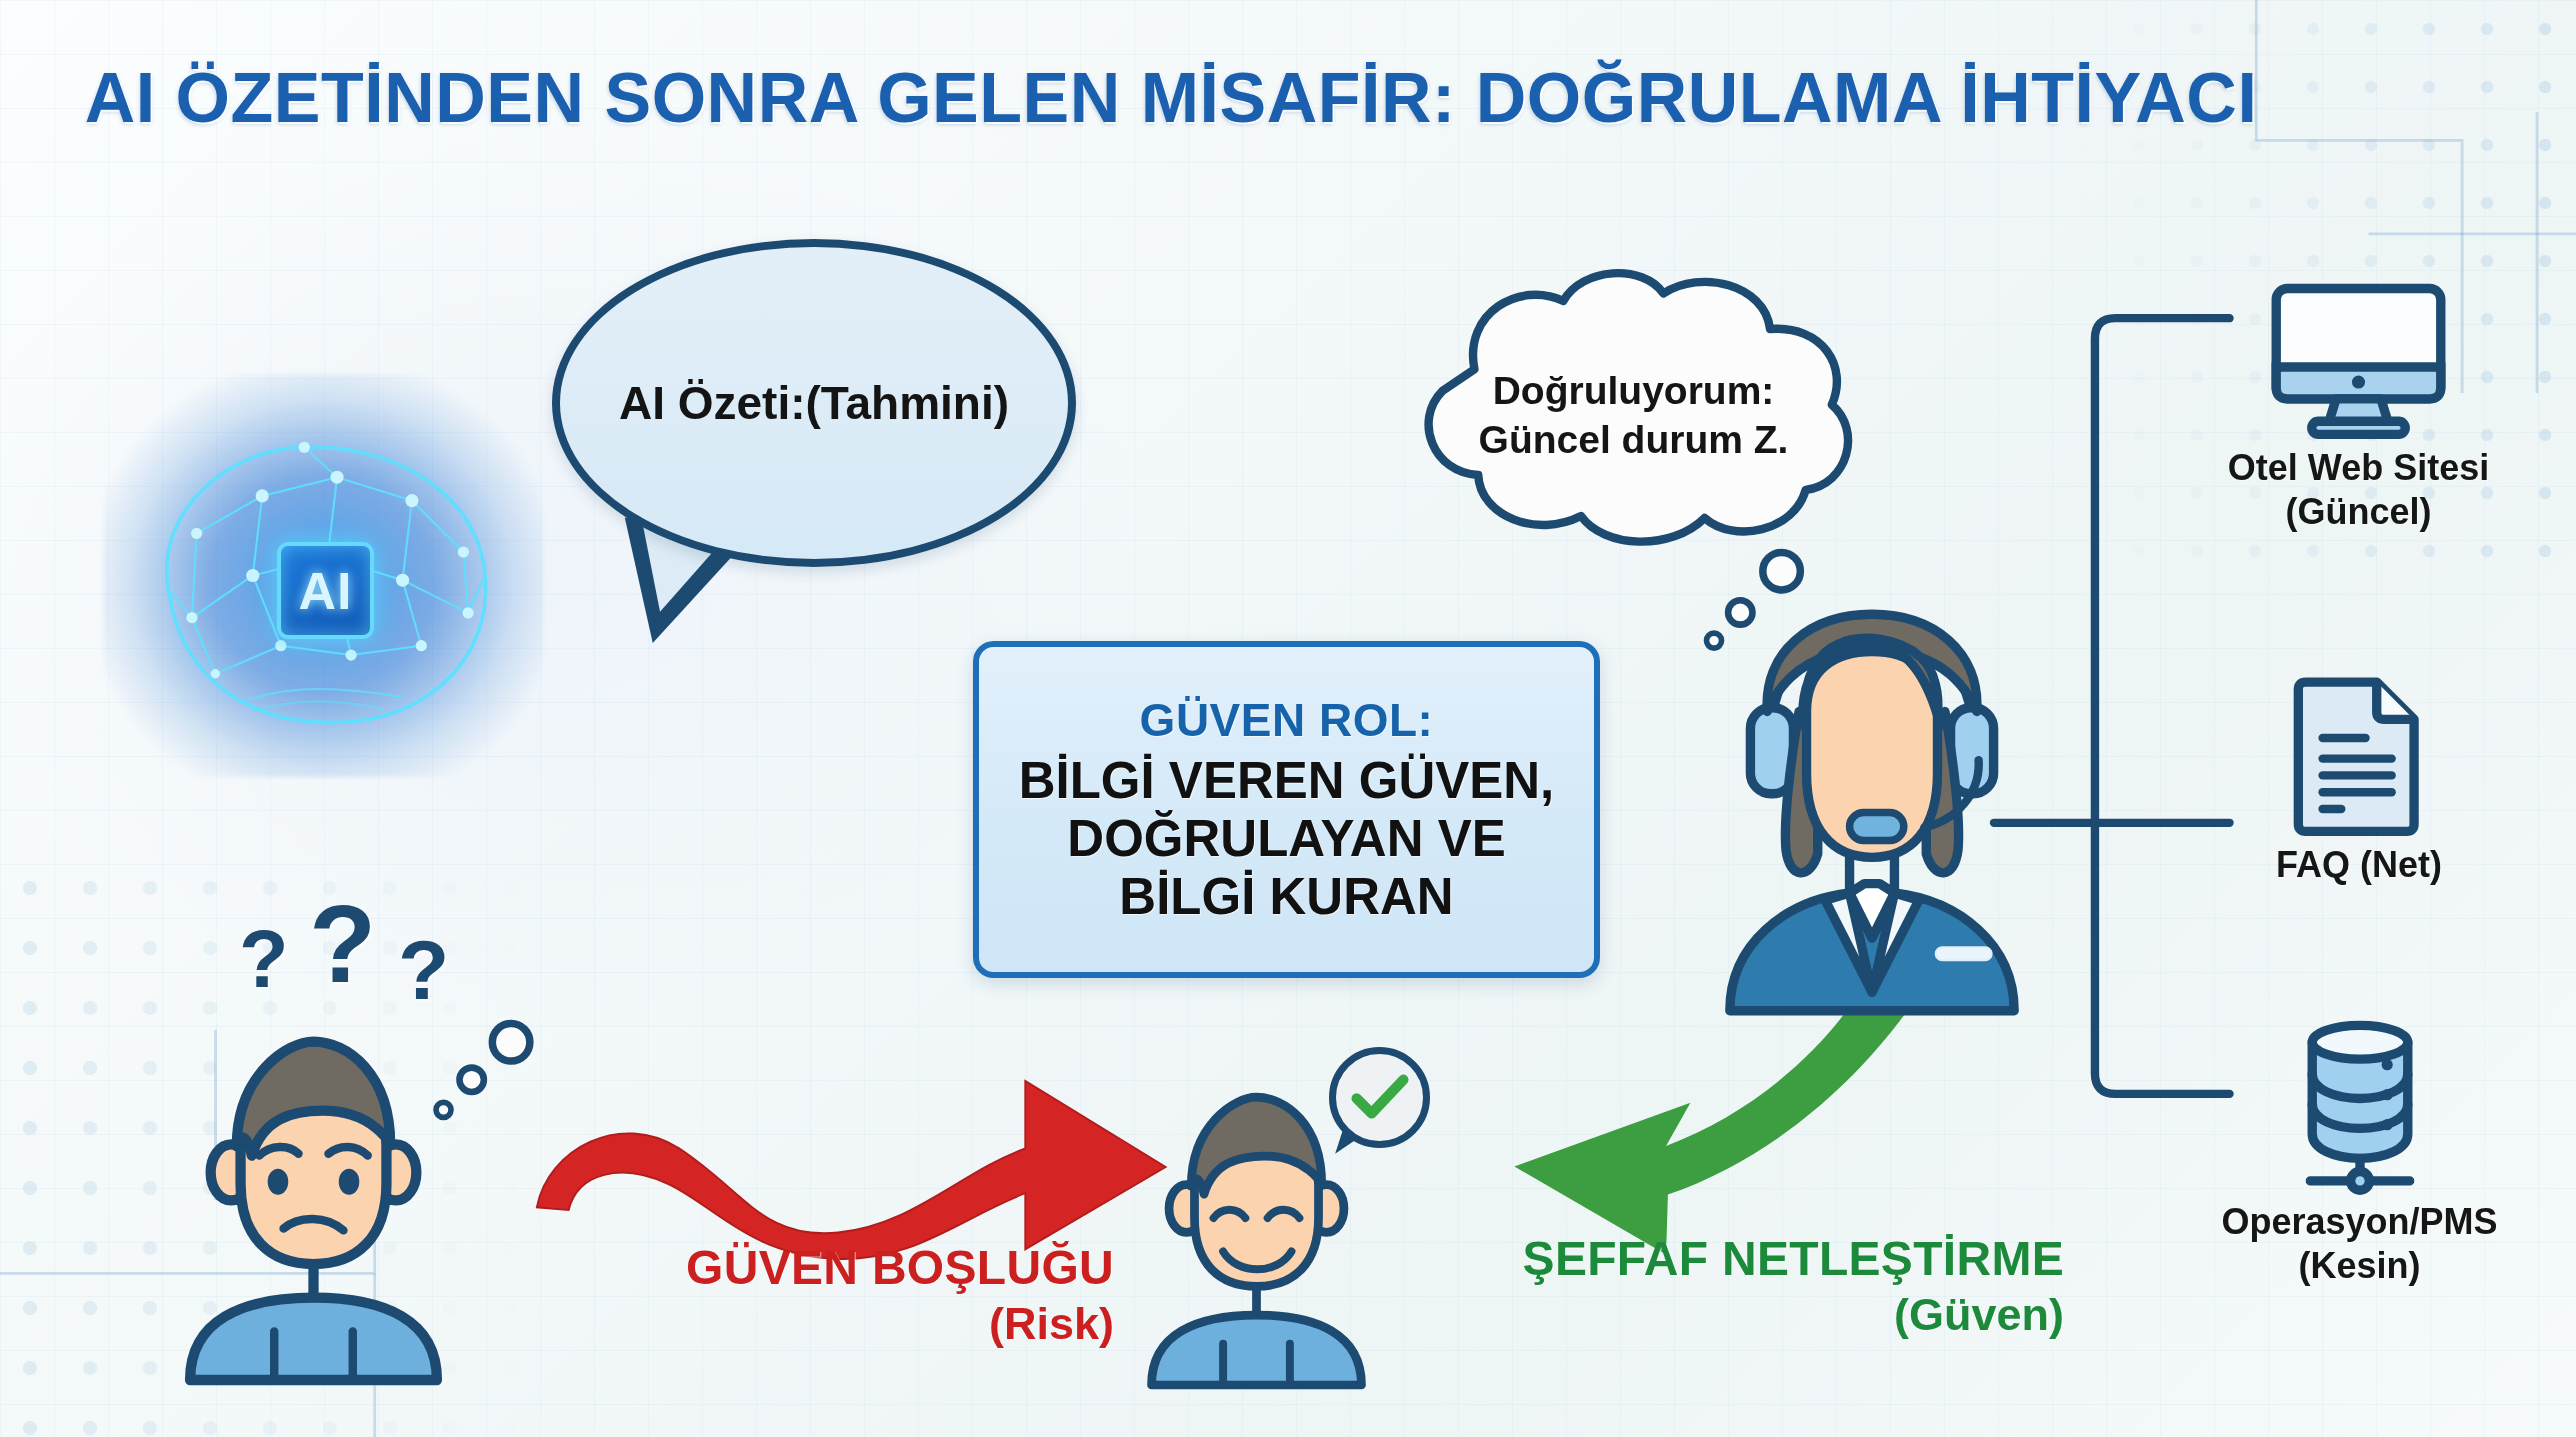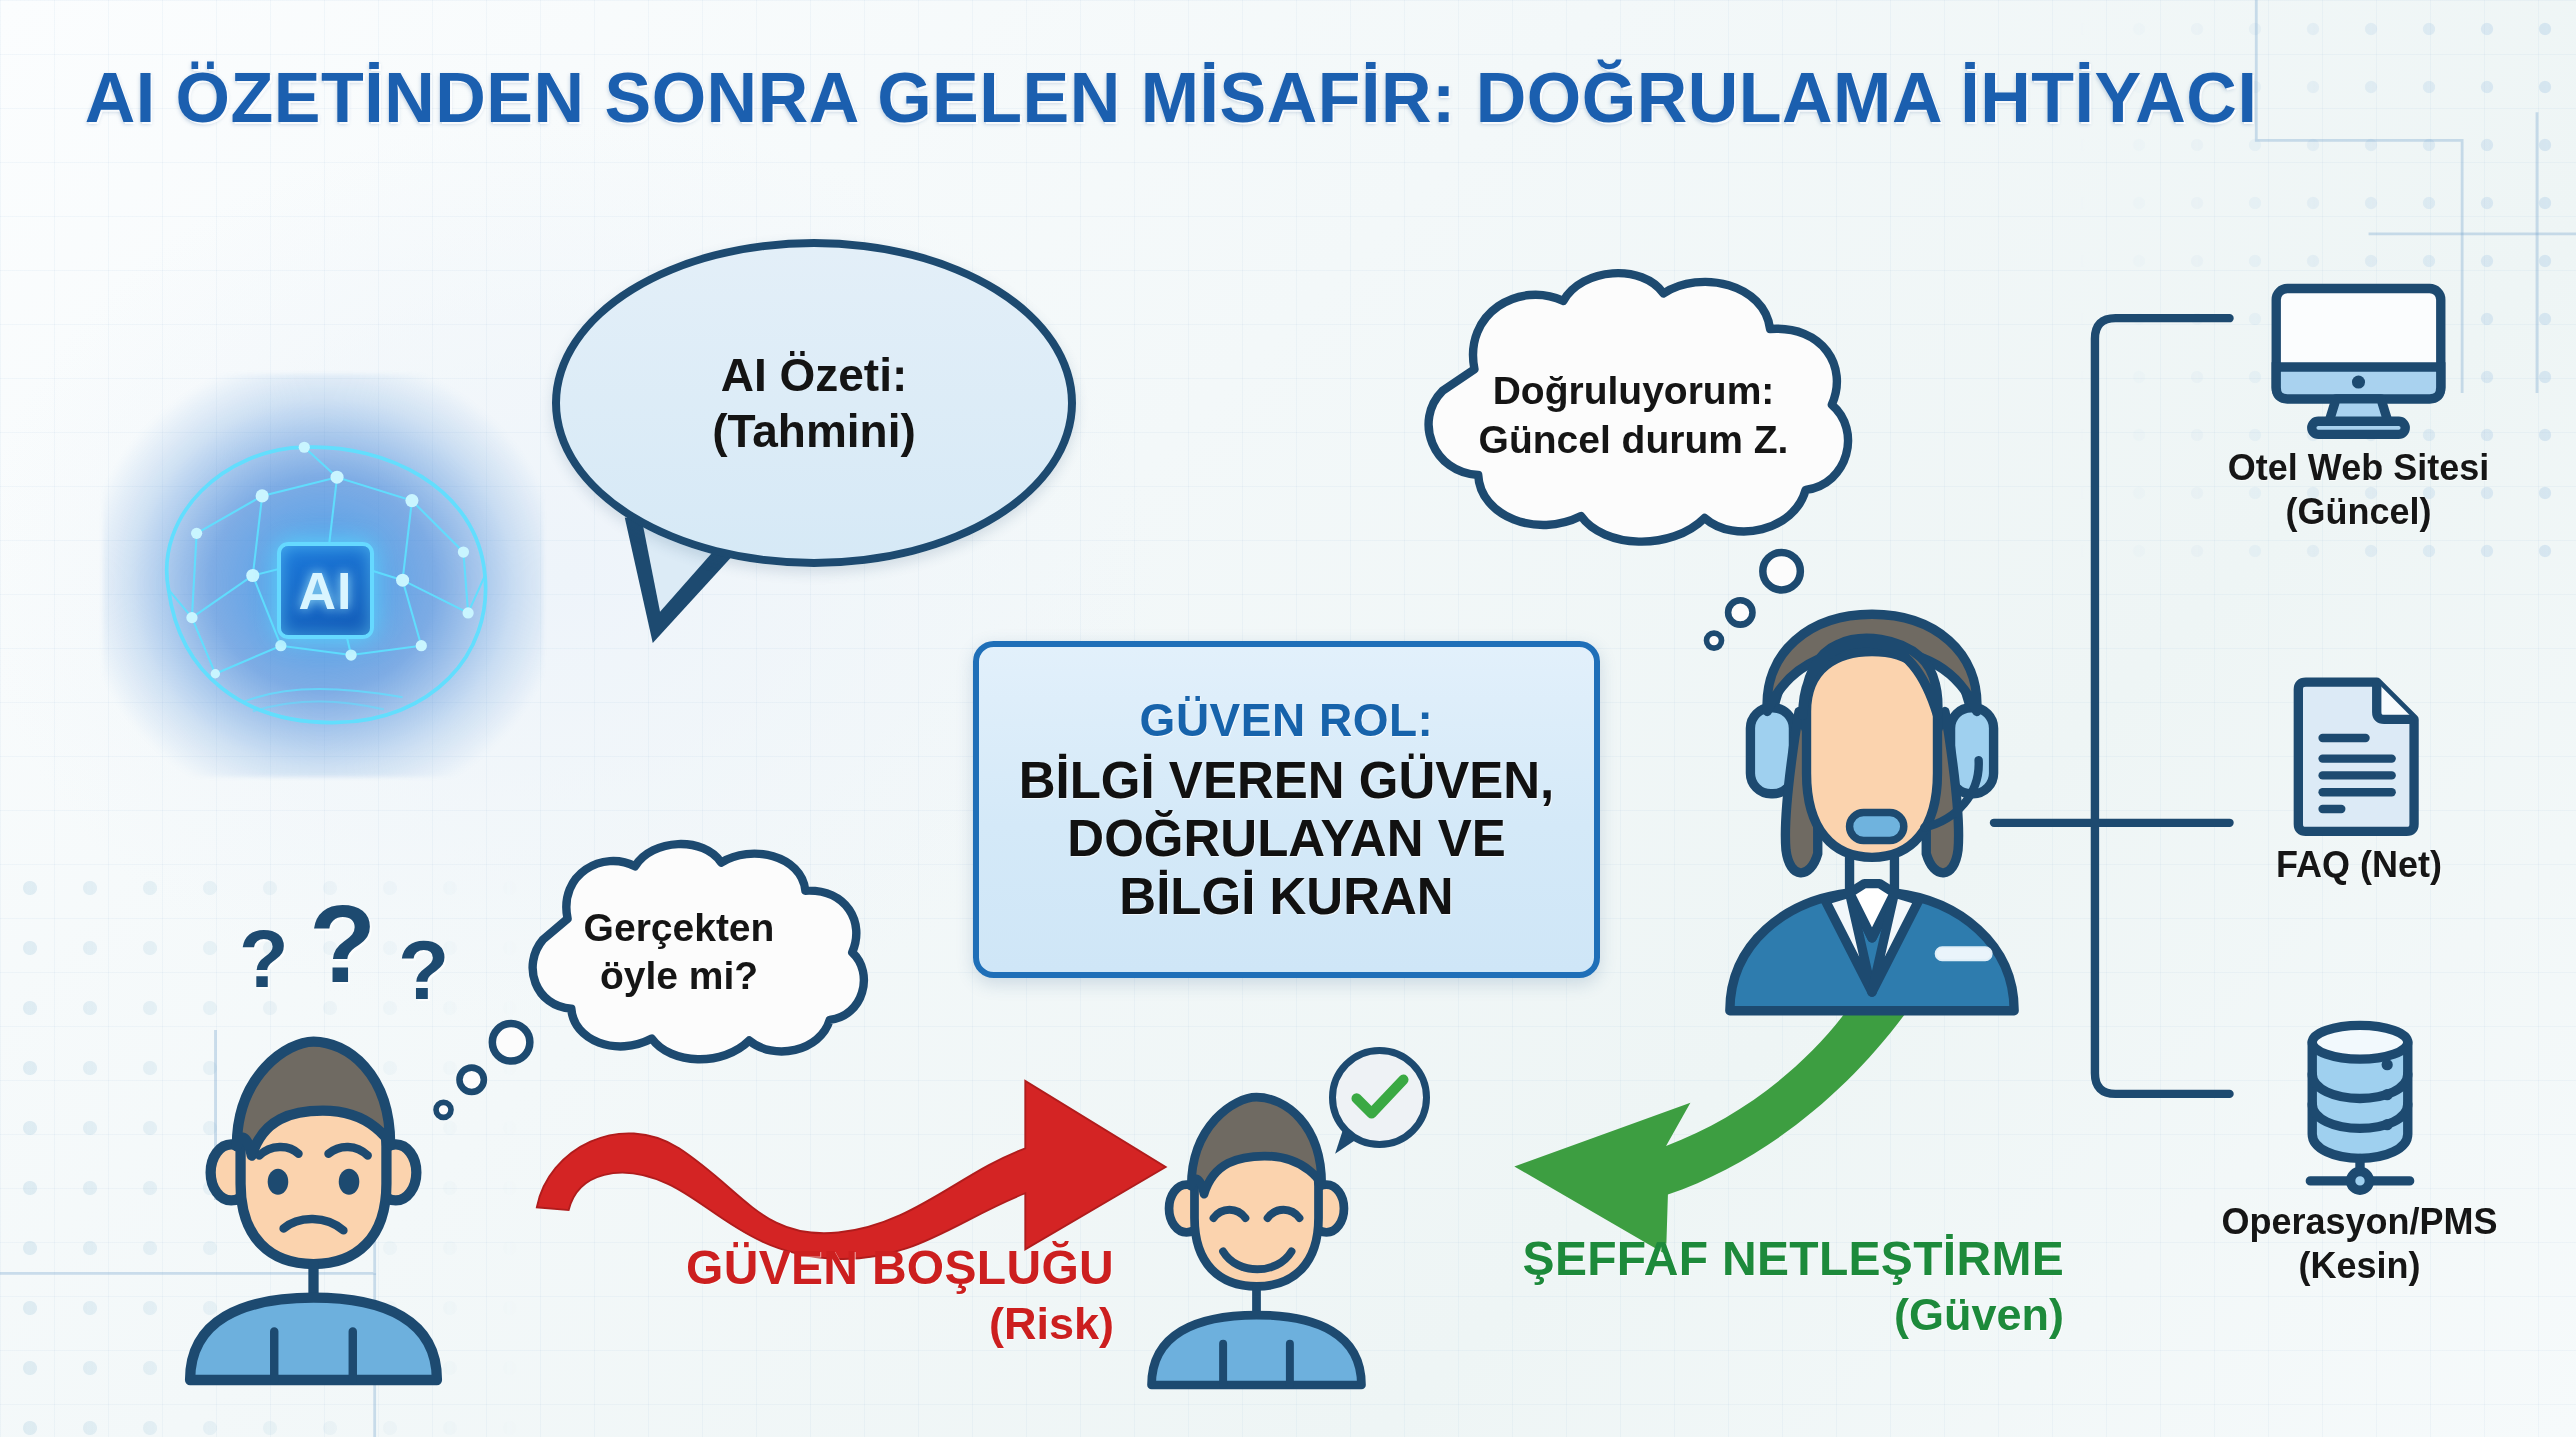--- a/index.html
+++ b/index.html
@@ -66,21 +66,21 @@
     color: #d9f5ff; font-size: 52px; font-weight: bold; letter-spacing: 0.9px;
     box-shadow: 0 0 24px rgba(90,220,255,0.9), inset 0 0 17px rgba(120,230,255,0.5);
     text-shadow: 0 0 11.2px rgba(170,240,255,0.95);
   }
 
   
   .bubble-ai {
     position: absolute; left: 552px; top: 239px; width: 524px; height: 328px;
     background: linear-gradient(180deg,#e3eff8,#d6e9f6);
     border: 8.4px solid #1d4a70; border-radius: 50% / 50%;
-    display: flex; flex-direction: column; align-items: center; justify-content: center;
+    display: flex; flex-direction: row; align-items: center; justify-content: center;
     box-shadow: 0 5.6px 13px rgba(40,80,120,0.16);
   }
   .bubble-ai p { font-size: 46px; font-weight: bold; color: #141414; line-height: 1.22; text-align: center; white-space: nowrap; }
   .bubble-ai-tail {
     position: absolute; left: 618px; top: 524px; width: 0; height: 0;
     border-left: 41px solid transparent; border-right: 90px solid transparent;
     border-top: 122px solid #1d4a70;
     transform: rotate(6deg);
   }
   .bubble-ai-tail-in {
@@ -232,31 +232,20 @@
       <div>Doğruluyorum:</div>
       <div>Güncel durum Z.</div>
     </div>
   </div>
   <svg style="position:absolute;left:1699px;top:543px;width:122px;height:122px" viewBox="0 0 130 130">
     <circle cx="88" cy="30" r="20" fill="#fcfcfc" stroke="#1d4a70" stroke-width="8"></circle>
     <circle cx="44" cy="74" r="13" fill="#fcfcfc" stroke="#1d4a70" stroke-width="7"></circle>
     <circle cx="16" cy="104" r="8" fill="#fcfcfc" stroke="#1d4a70" stroke-width="6"></circle>
   </svg>
 
-  <div class="cloud-guest">
-    <svg width="384" height="220" viewBox="0 0 410 235">
-      <path d="M86 82 C76 34 124 8 158 26 C176 -4 232 -6 250 22 C282 2 336 14 340 52
-               C384 50 404 86 390 118 C414 140 402 186 366 190 C356 224 306 234 280 212
-               C252 240 196 238 176 210 C138 230 92 212 90 178 C52 176 36 132 60 104 Z" fill="#fcfcfc" stroke="#1d4a70" stroke-width="9" stroke-linejoin="round"></path>
-    </svg>
-    <div class="txt">
-      <div>Gerçekten</div>
-      <div>öyle mi?</div>
-    </div>
-  </div>
   <svg style="position:absolute;left:421px;top:1016px;width:122px;height:122px" viewBox="0 0 130 130">
     <circle cx="96" cy="28" r="20" fill="#fcfcfc" stroke="#1d4a70" stroke-width="8"></circle>
     <circle cx="54" cy="68" r="13" fill="#fcfcfc" stroke="#1d4a70" stroke-width="7"></circle>
     <circle cx="24" cy="100" r="8" fill="#fcfcfc" stroke="#1d4a70" stroke-width="6"></circle>
   </svg>
 
   <div class="qm qm1">?</div>
   <div class="qm qm2">?</div>
   <div class="qm qm3">?</div>
 

